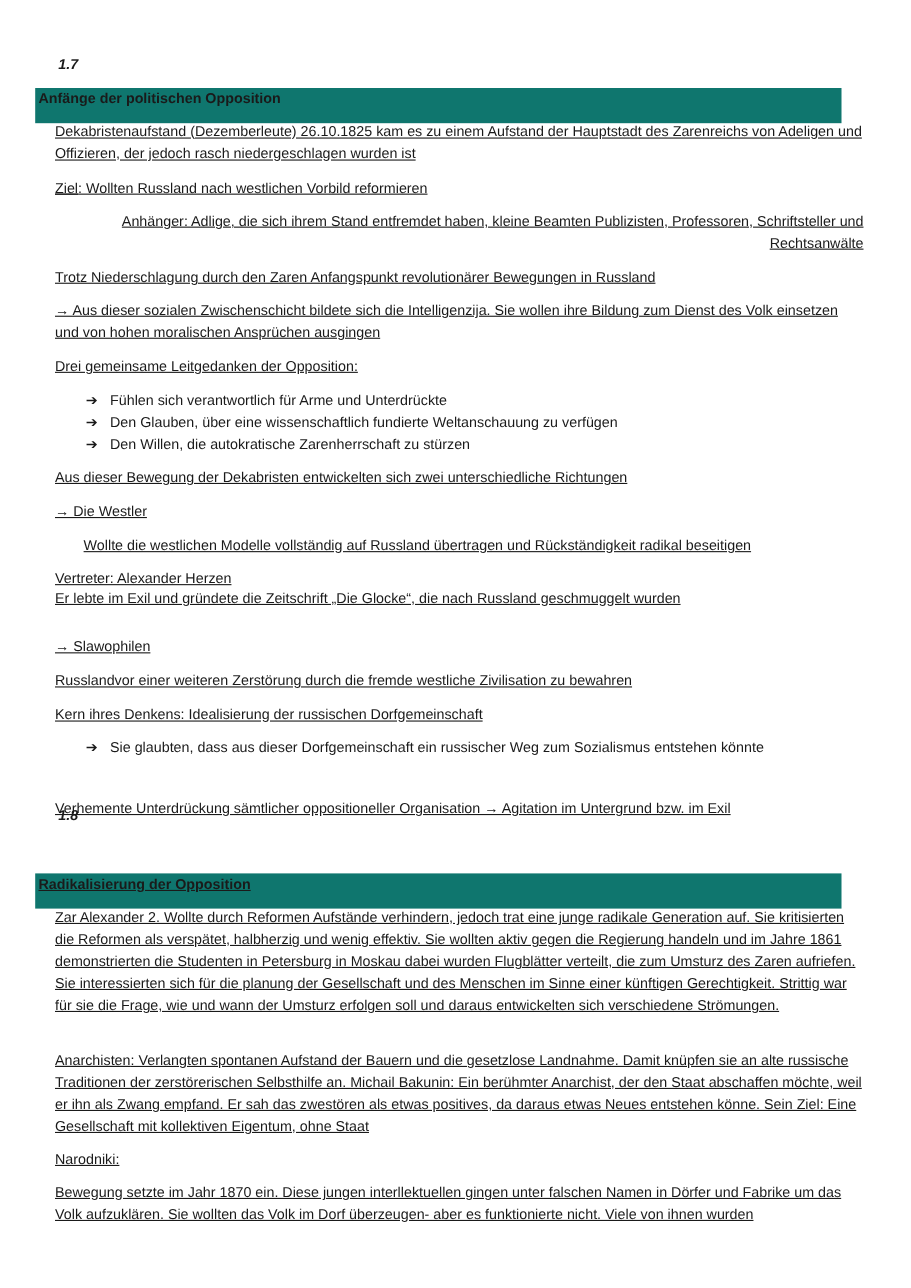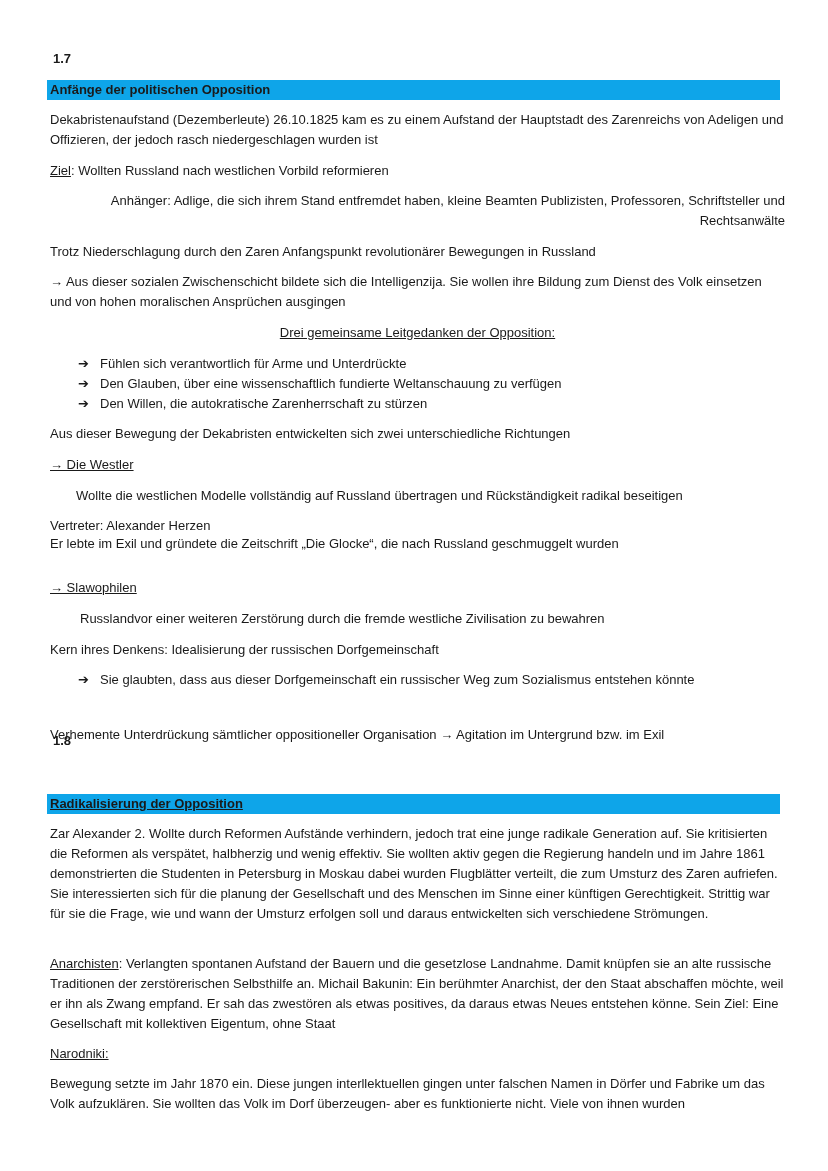--- a/index.html
+++ b/index.html
@@ -2,29 +2,29 @@
 <html><head>
   <meta charset="utf-8">
   <style>
     html, body { margin: 0; padding: 0; background: #ffffff; }
     body {
       width: 828px; height: 1171px; overflow: hidden; position: relative;
       font-family: "Liberation Sans", "DejaVu Sans", sans-serif;
       color: #1a1a1a; font-size: 13px;
     }
     .page { position: absolute; left: 0; top: 0; width: 828px; height: 1171px; }
-    .sec-num { position: absolute; left: 53px; font-weight: bold; font-size: 13px; }
+    .sec-num { position: absolute; left: 53px; font-weight: bold; font-size: 13px; font-style: italic; }
     .bar {
-      position: absolute; left: 47px; width: 733px; height: 20px;
-      background: #0ea5e9; font-weight: bold; font-size: 13px;
+      position: absolute; left: 32px; width: 733px; height: 32px;
+      background: #0f766e; font-weight: bold; font-size: 13px;
       line-height: 20px; padding-left: 3px; box-sizing: border-box; color: #1a1a1a;
     }
     .bar.ul span { text-decoration: underline; }
-    .p { position: absolute; left: 50px; width: 735px; line-height: 20px; font-size: 13px; }
-    .u { text-decoration: underline; text-align: center; }
+    .p { position: absolute; left: 50px; width: 735px; line-height: 20px; font-size: 13px; text-decoration: underline; }
+    .u { text-decoration: underline; }
     .bullet { position: absolute; left: 78px; line-height: 20px; font-size: 13px; display: flex; }
     .bullet .arr { width: 22px; font-weight: bold; }
   </style>
 </head>
 <body>
 
 <div class="page">
 
   <div class="sec-num" style="top:51px;">1.7</div>
   <div class="bar" style="top:80px;">
@@ -59,21 +59,21 @@
   </div>
 
   <div class="p" style="top:424px;">Aus dieser Bewegung der Dekabristen entwickelten sich zwei unterschiedliche Richtungen</div>
 
   <div class="p u" style="top:455px; width:auto;">→ Die Westler</div>
   <div class="p" style="top:486px;margin-left:26px;">Wollte die westlichen Modelle vollständig auf Russland übertragen und Rückständigkeit radikal beseitigen</div>
   <div class="p" style="top:516px;">Vertreter: Alexander Herzen</div>
   <div class="p" style="top:534px;">Er lebte im Exil und gründete die Zeitschrift „Die Glocke“, die nach Russland geschmuggelt wurden</div>
 
   <div class="p u" style="top:578px; width:auto;">→ Slawophilen</div>
-  <div class="p" style="top:609px;margin-left:30px;">Russlandvor einer weiteren Zerstörung durch die fremde westliche Zivilisation zu bewahren</div>
+  <div class="p" style="top:609px;">Russlandvor einer weiteren Zerstörung durch die fremde westliche Zivilisation zu bewahren</div>
   <div class="p" style="top:640px;">Kern ihres Denkens: Idealisierung der russischen Dorfgemeinschaft</div>
 
   <div class="bullet" style="top:670px;">
     <span class="arr">➔</span>
     <span>Sie glaubten, dass aus dieser Dorfgemeinschaft ein russischer Weg zum Sozialismus entstehen könnte</span>
   </div>
 
   <div class="p" style="top:725px;">Verhemente Unterdrückung sämtlicher oppositioneller Organisation → Agitation im Untergrund bzw. im Exil</div>
 
   <div class="sec-num" style="top:733px;">1.8</div>

